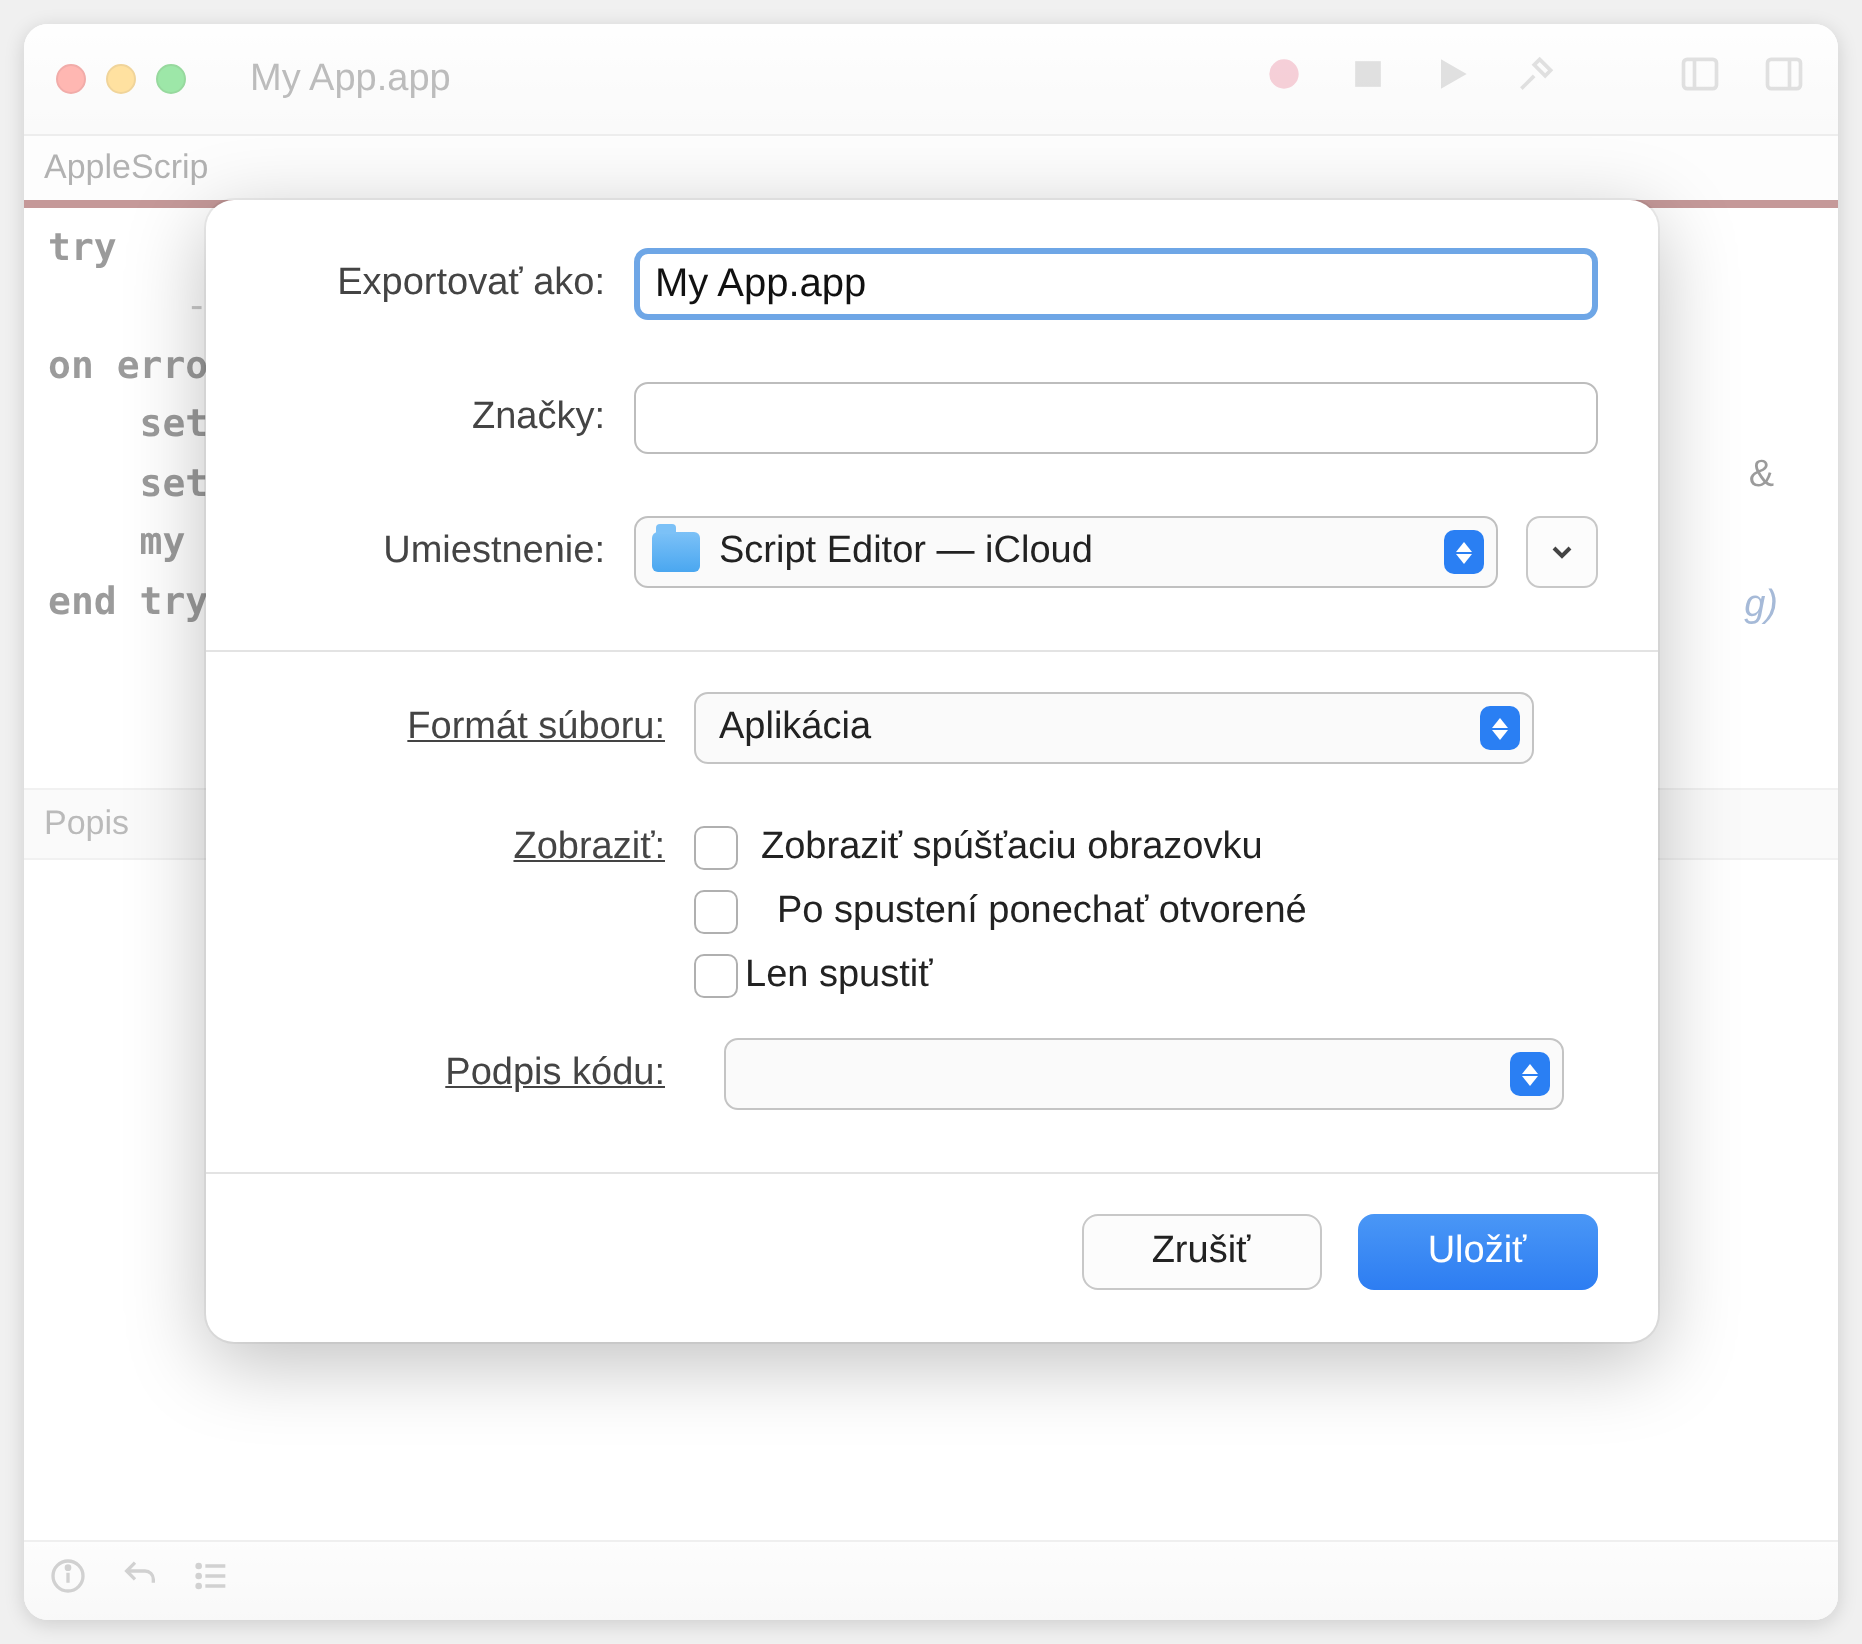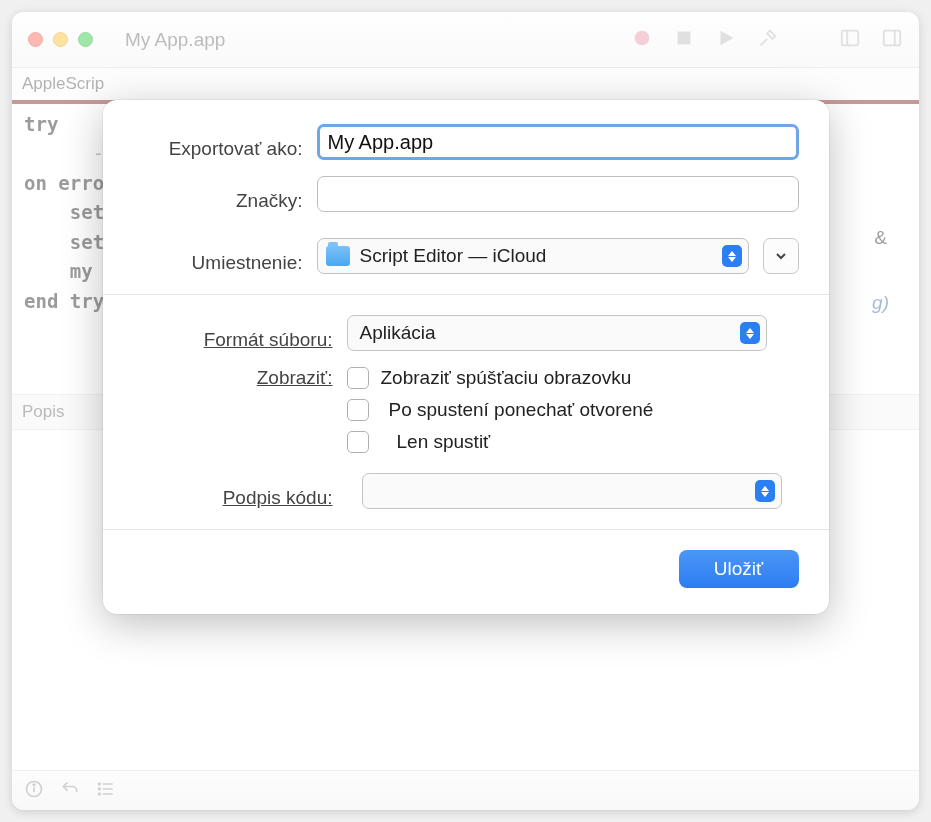--- a/index.html
+++ b/index.html
@@ -118,22 +118,22 @@
       background: #fff;
       border-radius: 14px;
       box-shadow: 0 10px 40px rgba(0,0,0,0.25), 0 0 0 1px rgba(0,0,0,0.05);
       z-index: 10;
       padding: 24px 30px 26px 30px;
       font-size: 19px;
       color: #222;
     }
     .sheet-row {
       display: flex;
-      align-items: flex-end;
-      margin-bottom: 16px;
+      align-items: center;
+      margin-bottom: 31px;
       gap: 14px;
     }
     .sheet-label {
       width: 170px;
       text-align: right;
       color: #444;
       flex-shrink: 0;
     }
     .sheet-label.small { width: 200px; text-decoration: underline; }
     .text-input {
@@ -387,33 +387,34 @@
     <div class="sheet-label small">Zobraziť:</div>
     <div style="flex:1">
       <div style="display:flex;align-items:center;gap:12px;margin-bottom:10px;">
         <div class="cb"></div>
         <span>Zobraziť spúšťaciu obrazovku</span>
       </div>
       <div style="display:flex;align-items:center;gap:20px;margin-bottom:10px;">
         <div class="cb"></div>
         <span>Po spustení ponechať otvorené</span>
       </div>
-      <div style="display:flex;align-items:flex-end;gap:28px;margin-bottom:10px;">
+      <div style="display:flex;align-items:flex-end;gap:4px;margin-bottom:10px;">
         <div class="cb"></div>
         <span>Len spustiť</span>
       </div>
     </div>
   </div>
 
   <div class="sheet-row" style="margin-top:10px;gap:29px;">
     <div class="sheet-label small">Podpis kódu:</div>
     <div class="popup">
       <div class="updown"></div>
     </div>
   </div>
 
   <div class="divider"></div>
 
   <div class="button-row">
+    <div class="btn btn-default">Zrušiť</div>
     <div class="btn btn-primary">Uložiť</div>
   </div>
 
 </div>
 
 </body></html>

